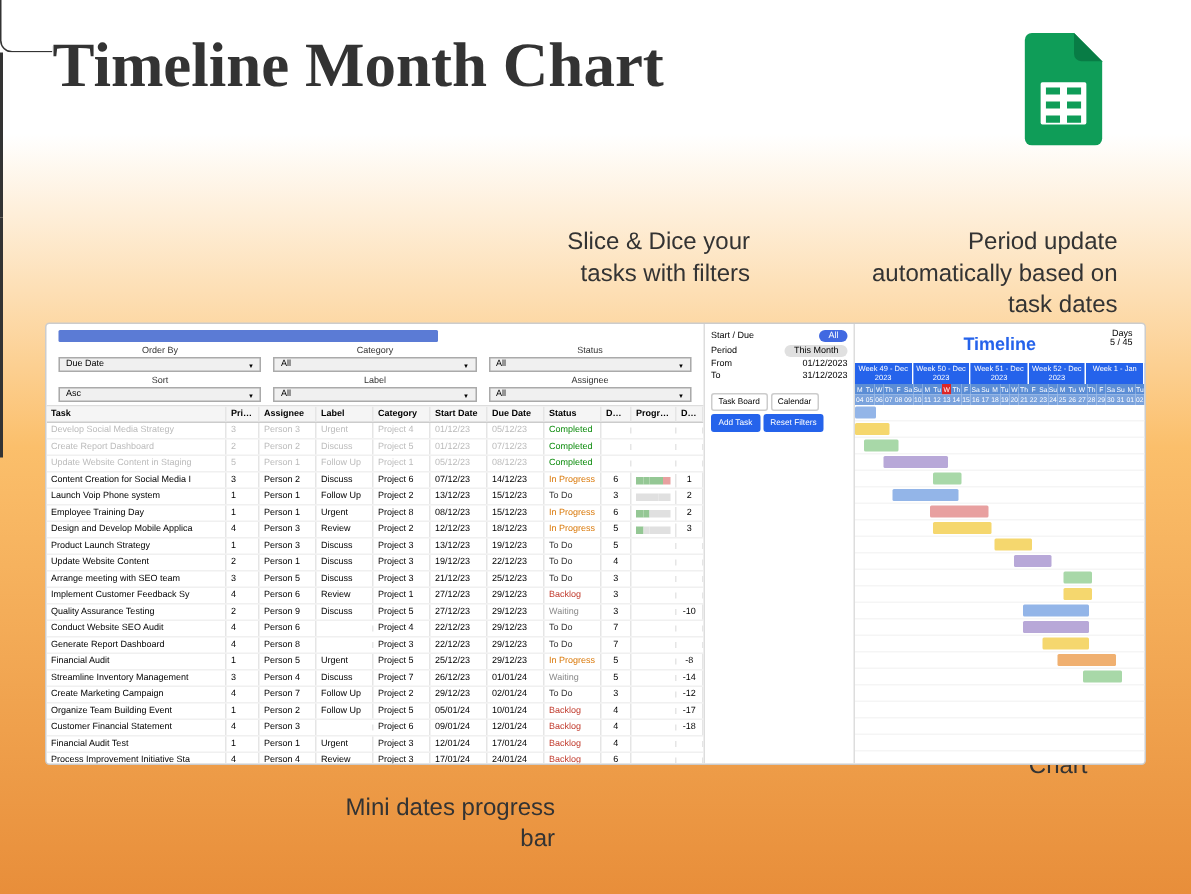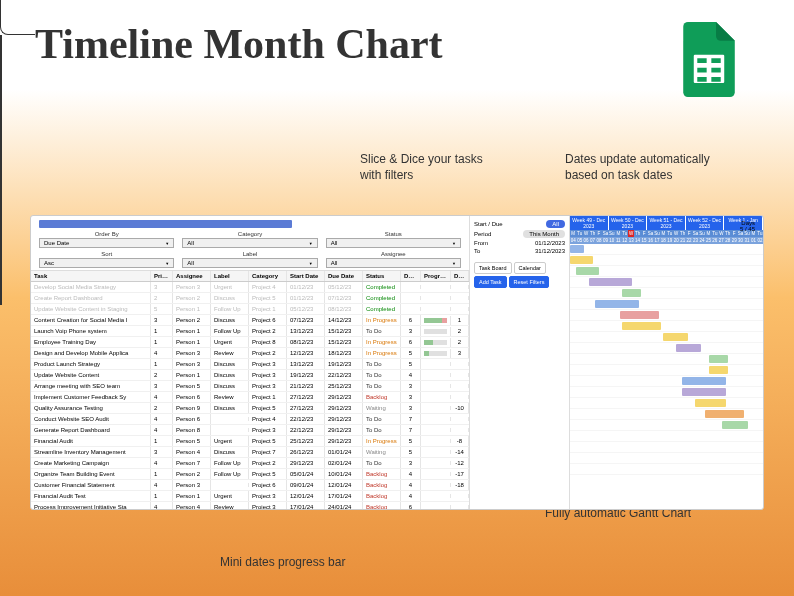--- a/index.html
+++ b/index.html
@@ -1,20 +1,20 @@
 <!DOCTYPE html>
 <html><head>
 <meta charset="utf-8">
 <style>
 *{box-sizing:border-box;margin:0;padding:0;font-family:Arial,sans-serif}
 body{width:794px;height:596px;background:linear-gradient(180deg,#fff 0%,#fff 15%,#fbbf6b 50%,#e88e3a 100%);position:relative;overflow:hidden}
 .title{position:absolute;top:20px;left:35px;font-size:42px;font-weight:900;color:#333;font-family:Georgia,serif}
 .sheets-icon{position:absolute;top:22px;right:55px;width:60px;height:75px}
 .sheets-icon svg{width:100%;height:100%}
-.callout{position:absolute;font-size:12px;color:#333;text-align:left;line-height:1.3}
+.callout{position:absolute;font-size:16px;color:#333;text-align:right;line-height:1.3}
 .c1{top:152px;left:360px;width:140px}
 .c2{top:152px;left:565px;width:180px}
 .c3{bottom:25px;left:220px;width:150px}
 .c4{bottom:74px;left:545px;width:180px}
 .line1{top:182px;left:320px;width:35px;height:35px;border-left:1.5px solid #333;border-bottom:1.5px solid #333;border-bottom-left-radius:8px}
 .line2{top:182px;left:560px;width:1.5px;height:55px;background:#333}
 .line3{bottom:40px;left:370px;width:1.5px;height:55px;background:#333}
 .line4{bottom:72px;left:712px;width:1.5px;height:160px;background:#333}
 .app{position:absolute;top:215px;left:30px;right:30px;height:295px;background:#fff;border:1px solid #ccc;border-radius:3px;display:flex;font-size:7px;overflow:hidden}
 .left{flex:0 0 410px;display:flex;flex-direction:column;border-right:1px solid #ddd}
@@ -84,21 +84,21 @@
 <div class="sheets-icon">
 <svg viewBox="0 0 48 64">
       <path fill="#0f9d58" d="M30 0H6a4 4 0 00-4 4v56a4 4 0 004 4h36a4 4 0 004-4V16L30 0z"></path>
       <path fill="#087c45" d="M30 0v12a4 4 0 004 4h12L30 0z"></path>
       <rect x="11" y="28" width="26" height="24" rx="1" fill="#fff"></rect>
       <path fill="#0f9d58" d="M14 31h8v4h-8zm12 0h8v4h-8zm-12 8h8v4h-8zm12 0h8v4h-8zm-12 8h8v4h-8zm12 0h8v4h-8z"></path>
     </svg>
 </div>
 
 <div class="callout c1">Slice &amp; Dice your tasks with filters</div>
-<div class="callout c2">Dates update automatically based on task dates</div>
+<div class="callout c2">Period update automatically based on task dates</div>
 <div class="callout c3">Mini dates progress bar</div>
 <div class="callout c4">Fully automatic Gantt Chart</div>
 
 <div class="line1"></div>
 <div class="line2"></div>
 <div class="line3"></div>
 <div class="line4"></div>
 
 <div class="app">
   <div class="left">
@@ -480,20 +480,21 @@
     </div>
     <div class="mid-btns">
       <div class="btn">Task Board</div>
       <div class="btn">Calendar</div>
       <div class="btn blue">Add Task</div>
       <div class="btn blue">Reset Filters</div>
     </div>
   </div>
 
   <div class="right">
+    <div class="tl-title">Timeline</div>
     <div class="weeks" id="weeks">
         <div class="week">Week 49 - Dec 2023</div>
         <div class="week">Week 50 - Dec 2023</div>
         <div class="week">Week 51 - Dec 2023</div>
         <div class="week">Week 52 - Dec 2023</div>
         <div class="week">Week 1 - Jan</div>
       </div>
     <div class="days-hdr" id="dayshdr">
         <div>M</div>
         <div>Tu</div>

